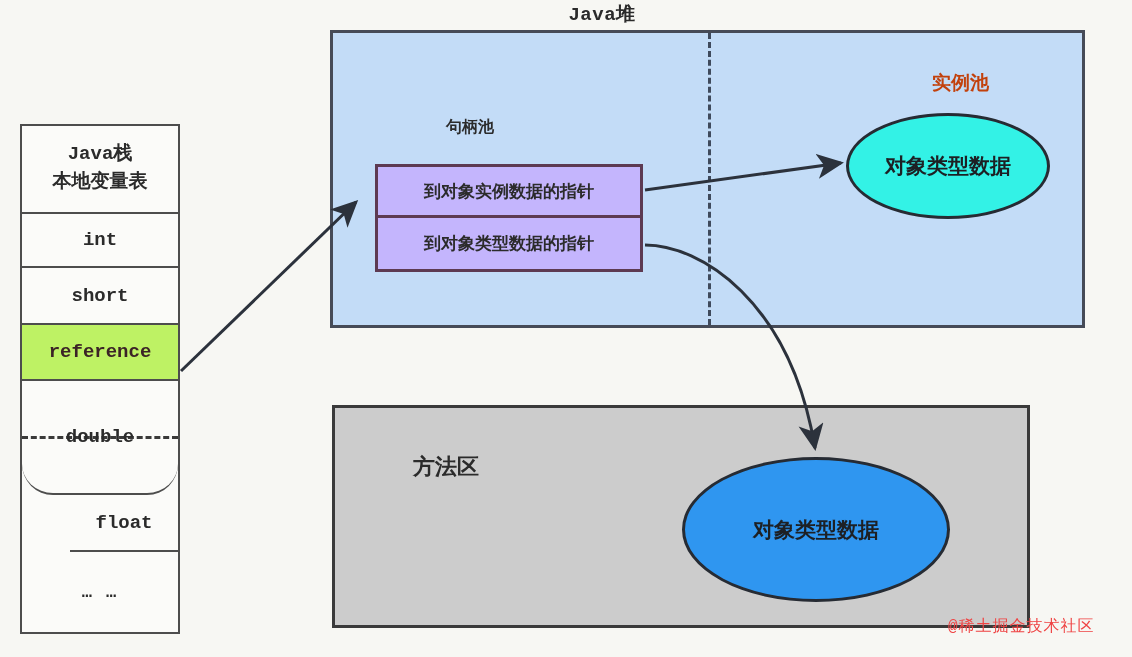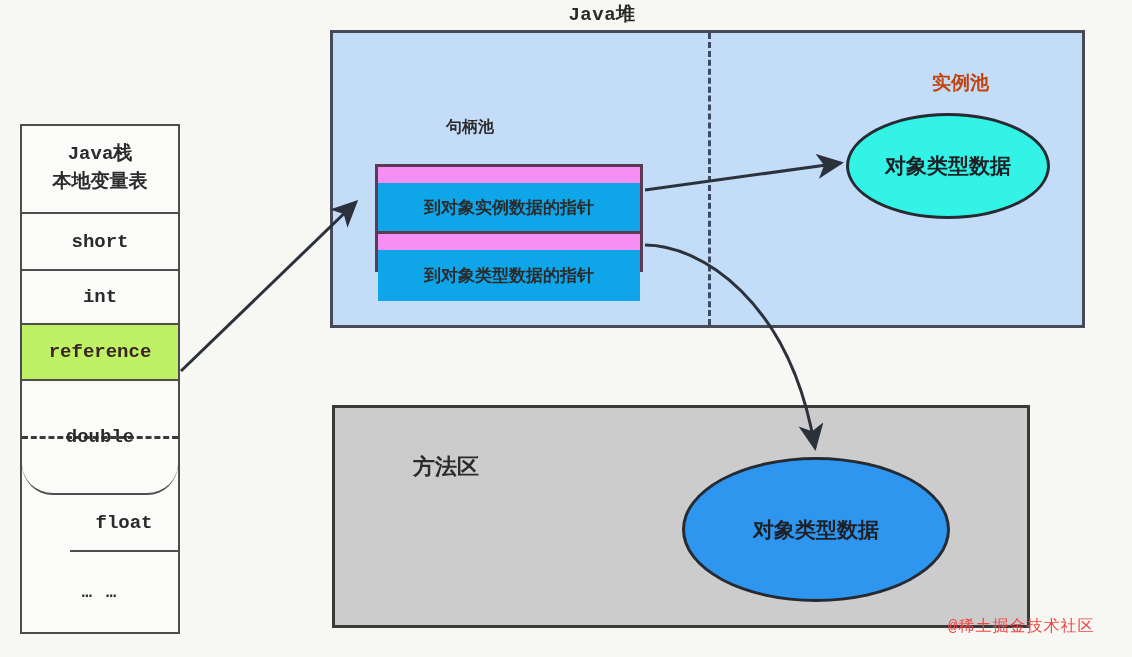--- a/index.html
+++ b/index.html
@@ -134,23 +134,22 @@
     background: #f58ef5;
   }
   .handle-row {
     height: 51px;
     display: flex;
     align-items: center;
     justify-content: center;
     font-size: 17px;
     font-weight: 700;
     color: #2b2b2b;
-    background: #0ea5e9;
-    box-sizing: border-box;
-    margin-top: 16px;
+    background: #c4b5fd;
+    box-sizing: border-box;
   }
   .handle-row.first { border-bottom: 3px solid #5d3a52; }
 
   
   .ellipse {
     position: absolute;
     display: flex;
     align-items: center;
     justify-content: center;
     border-radius: 50%;
@@ -224,25 +223,25 @@
     <span>Java堆</span>
   </div>
 
   <div class="stack-table">
     <div class="stack-row row-header">
       <div>
         <div>Java栈</div>
         <div>本地变量表</div>
       </div>
     </div>
+    <div class="stack-row row-int">
+      <span>int</span>
+    </div>
     <div class="stack-row row-short">
       <span>short</span>
-    </div>
-    <div class="stack-row row-int">
-      <span>int</span>
     </div>
     <div class="stack-row row-reference">
       <span>reference</span>
     </div>
     <div class="stack-row row-double">
       <div class="dash-line"></div>
       <span class="dbl-label">double</span>
     </div>
     <div class="stack-row row-float">
       <span>float</span>

